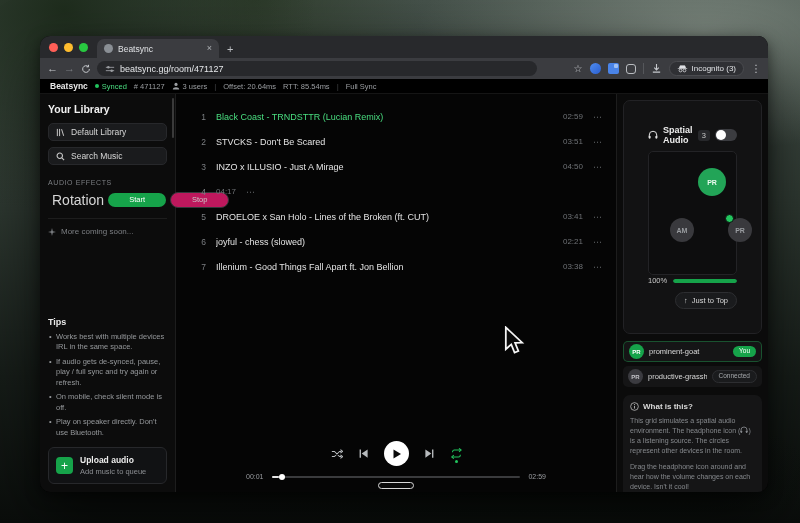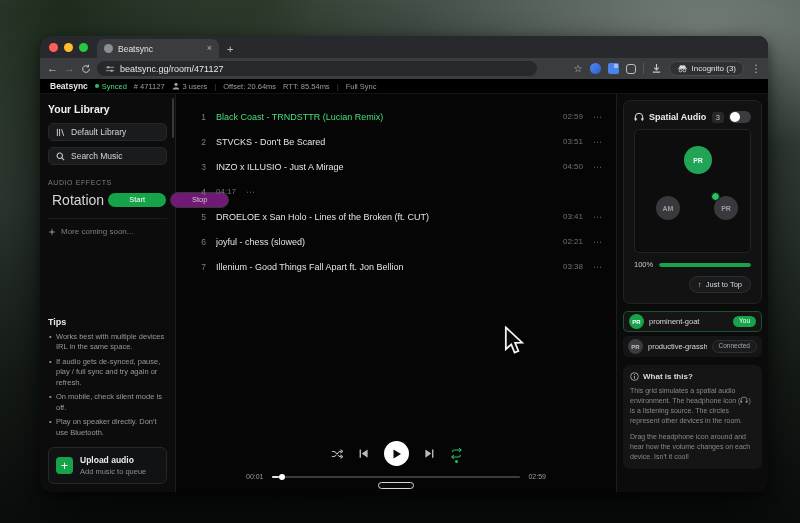--- a/index.html
+++ b/index.html
@@ -56,21 +56,21 @@
   .sidebar { width:136px; background:#0c0c0c; border-right:1px solid #1d1d1d; padding:9px 8px 8px; display:flex; flex-direction:column; position:relative; }
   .sb-scroll { position:absolute; right:1px; top:4px; width:2px; height:40px; border-radius:2px; background:#3a3a3a; }
   .sb-title { font-size:10.5px; font-weight:bold; color:#f0f0f0; margin-bottom:8px; }
   .sb-btn { height:18px; background:#1a1b1d; border:1px solid #27282b; border-radius:5px; display:flex; align-items:center; gap:6px; padding:0 7px; margin-bottom:6px; }
   .sb-btn span { font-size:8.5px; color:#d6d6d6; }
   .sb-section { font-size:7px; letter-spacing:0.6px; color:#7c7f83; margin:8px 0 6px; }
   .fx-row { display:flex; align-items:center; gap:4px; margin-bottom:8px; }
   .fx-row .fx-label { font-size:14px; color:#d6d6d6; flex:1; }
   .pill { border-radius:9px; font-size:7.5px; padding:3px 21px; line-height:1; }
   .pill.start { background:#16a34a; color:#fff; }
-  .pill.stop { background:#701a75; border:1px solid #35363a; color:#c9c9c9; }
+  .pill.stop { background:#be185d; border:1px solid #35363a; color:#c9c9c9; }
   .sb-div { height:1px; background:#1d1d1d; margin:2px 0 8px; }
   .coming { display:flex; gap:5px; align-items:center; font-size:8px; color:#7c7f83; }
   .tips { margin-top:auto; }
   .tips-title { font-size:9px; font-weight:bold; color:#e8e8e8; margin-bottom:5px; }
   .tip { font-size:7.5px; color:#96999c; line-height:1.4; margin-bottom:4px; padding-left:8px; position:relative; }
   .tip::before { content:"•"; position:absolute; left:1px; color:#96999c; }
   .upload { margin-top:5px; border:1px solid #27282b; border-radius:6px; background:#111214; display:flex; gap:7px; align-items:center; padding:7px; }
   .up-plus { width:17px; height:17px; border-radius:4px; background:#16a34a; color:#fff; font-size:12px; display:flex; align-items:center; justify-content:center; line-height:1; flex:0 0 auto; }
   .up-title { font-size:8.5px; font-weight:bold; color:#ececec; }
   .up-sub { font-size:7.5px; color:#8b8e92; margin-top:2px; }
@@ -91,34 +91,34 @@
   .pbtn.green::after { content:""; position:absolute; left:50%; bottom:-4px; width:3px; height:3px; margin-left:-1px; border-radius:50%; background:#22c55e; }
   .playbig { width:25px; height:25px; border-radius:50%; background:#fff; display:flex; align-items:center; justify-content:center; }
   .prog { display:flex; align-items:center; gap:8px; width:300px; margin:0 auto; }
   .ptime { font-size:7px; color:#9a9da1; }
   .pline { flex:1; height:2px; border-radius:2px; background:#3a3b3d; position:relative; }
   .pline .ppass { position:absolute; left:0; top:0; height:2px; width:3%; background:#e5e5e5; border-radius:2px; }
   .pline .pknob { position:absolute; left:3%; top:-2px; width:6px; height:6px; border-radius:50%; background:#fff; }
   .handle { position:absolute; bottom:3px; left:50%; transform:translateX(-50%); width:36px; height:7px; border:1.5px solid #d9d9d9; border-radius:5px; background:#0a0a0a; }
   
   .rpanel { width:152px; background:#0b0b0b; border-left:1px solid #1d1d1d; padding:6px; overflow:hidden; display:flex; flex-direction:column; }
-  .spcard { background:#121213; border:1px solid #222225; border-radius:7px; padding:10px; }
+  .spcard { background:#121213; border:1px solid #222225; border-radius:7px; padding:24px; }
   .sp-head { display:flex; align-items:center; gap:5px; }
   .sp-title { font-size:9px; font-weight:bold; color:#ececec; flex:1; }
   .sp-count { font-size:7.5px; color:#c9c9c9; background:#27282b; border-radius:3px; padding:1px 4px; }
   .toggle { width:22px; height:12px; border-radius:7px; background:#3b3c40; position:relative; }
   .toggle .knob { position:absolute; left:1px; top:1px; width:10px; height:10px; border-radius:50%; background:#fff; }
   .spgrid { margin-top:6px; height:124px; background:#0d0d0e; border:1px solid #232326; border-radius:5px; position:relative; }
   .node { position:absolute; border-radius:50%; display:flex; align-items:center; justify-content:center; font-size:7px; font-weight:bold; }
   .node.me { width:28px; height:28px; background:#1fA555; color:#eafbef; left:49px; top:16px; background:#22a457; }
   .node.other { width:24px; height:24px; background:#39393d; color:#9a9da1; }
   .node.am { left:21px; top:66px; }
   .node.pr2 { left:79px; top:66px; }
   .hp-dot { position:absolute; left:76px; top:62px; width:9px; height:9px; border-radius:50%; background:#22c55e; border:1px solid #0d0d0e; }
-  .vol-row { display:flex; align-items:center; gap:6px; margin-top:7px; }
+  .vol-row { display:flex; align-items:center; gap:6px; margin-top:1px; }
   .vol-label { font-size:7.5px; color:#c9c9c9; }
   .vol-bar { flex:1; height:4px; border-radius:2px; background:#1f1f22; overflow:hidden; }
   .vol-fill { height:100%; width:100%; background:#16a34a; border-radius:2px; }
   .mtt-row { display:flex; justify-content:flex-end; margin-top:7px; }
   .mtt { display:flex; align-items:center; gap:4px; background:#1a1b1d; border:1px solid #2d2e31; border-radius:9px; padding:3px 8px; font-size:7.5px; color:#d9d9d9; }
   .users { margin-top:7px; display:flex; flex-direction:column; gap:4px; }
   .urow { height:21px; border-radius:5px; background:#151516; display:flex; align-items:center; gap:5px; padding:0 5px; }
   .urow.me { border:1px solid rgba(34,197,94,0.35); }
   .uav { width:15px; height:15px; border-radius:50%; display:flex; align-items:center; justify-content:center; font-size:6px; font-weight:bold; color:#fff; flex:0 0 auto; }
   .uav.green { background:#16a34a; } .uav.gray { background:#3b3b40; color:#c3c3c8; }

